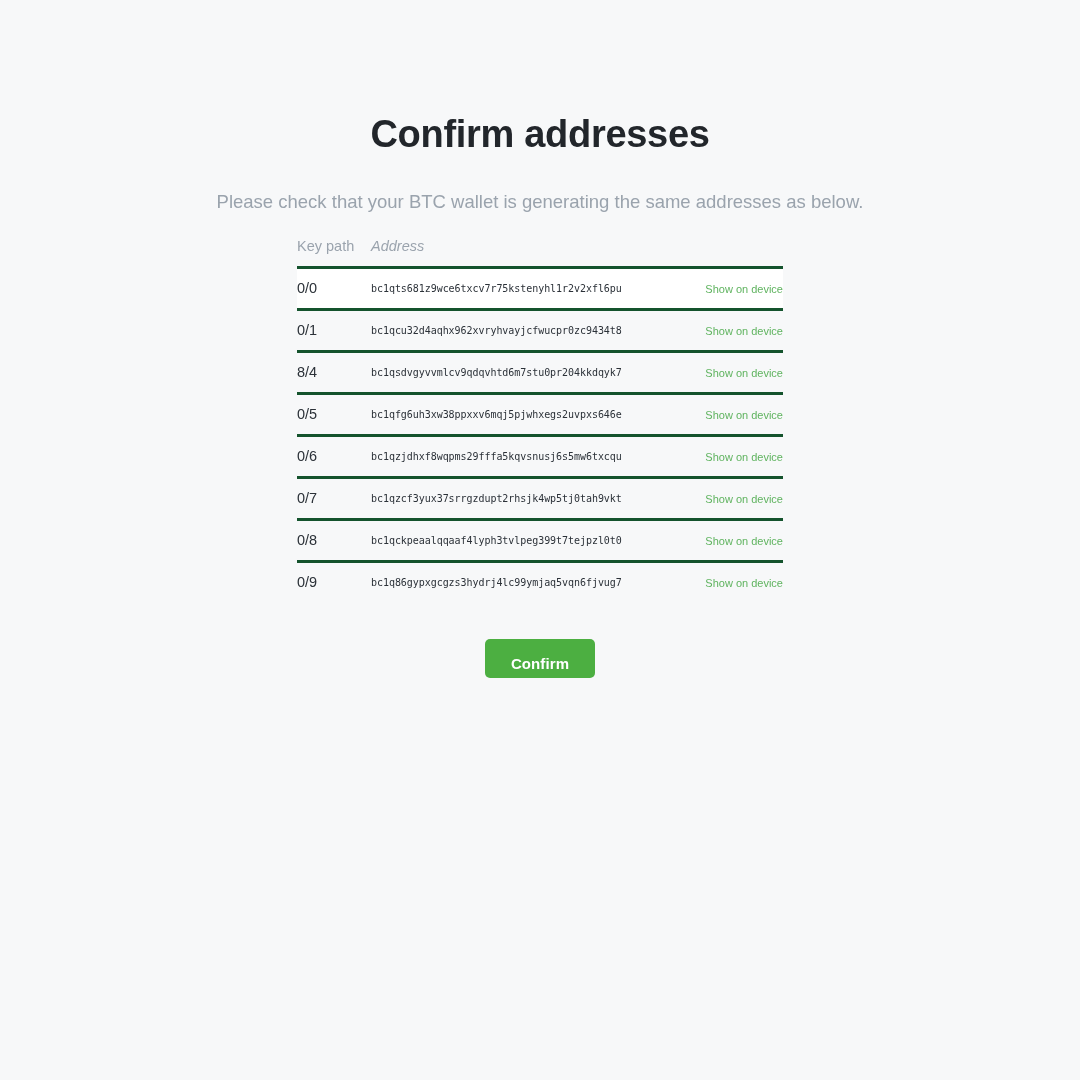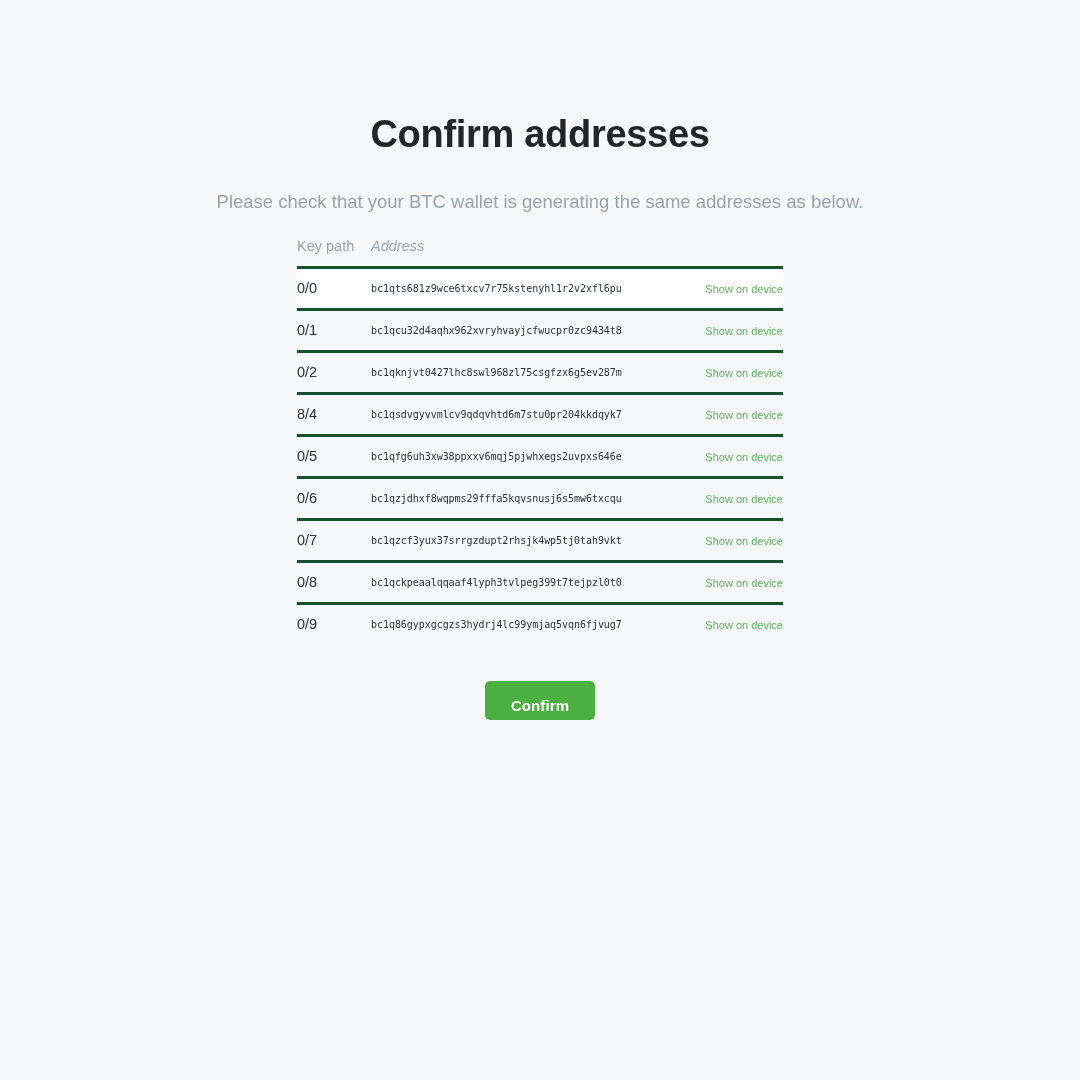--- a/index.html
+++ b/index.html
@@ -156,25 +156,20 @@
             <td class="keypath">0/0</td>
             <td class="address">bc1qts681z9wce6txcv7r75kstenyhl1r2v2xfl6pu</td>
             <td class="cell-action"><span class="show-on-device">Show on device</span></td>
           </tr>
           <tr>
             <td class="keypath">0/1</td>
             <td class="address">bc1qcu32d4aqhx962xvryhvayjcfwucpr0zc9434t8</td>
             <td class="cell-action"><span class="show-on-device">Show on device</span></td>
           </tr>
           <tr>
-            <td class="keypath">0/2</td>
-            <td class="address">bc1qknjvt0427lhc8swl968zl75csgfzx6g5ev287m</td>
-            <td class="cell-action"><span class="show-on-device">Show on device</span></td>
-          </tr>
-          <tr>
             <td class="keypath">8/4</td>
             <td class="address">bc1qsdvgyvvmlcv9qdqvhtd6m7stu0pr204kkdqyk7</td>
             <td class="cell-action"><span class="show-on-device">Show on device</span></td>
           </tr>
           <tr>
             <td class="keypath">0/5</td>
             <td class="address">bc1qfg6uh3xw38ppxxv6mqj5pjwhxegs2uvpxs646e</td>
             <td class="cell-action"><span class="show-on-device">Show on device</span></td>
           </tr>
           <tr>

